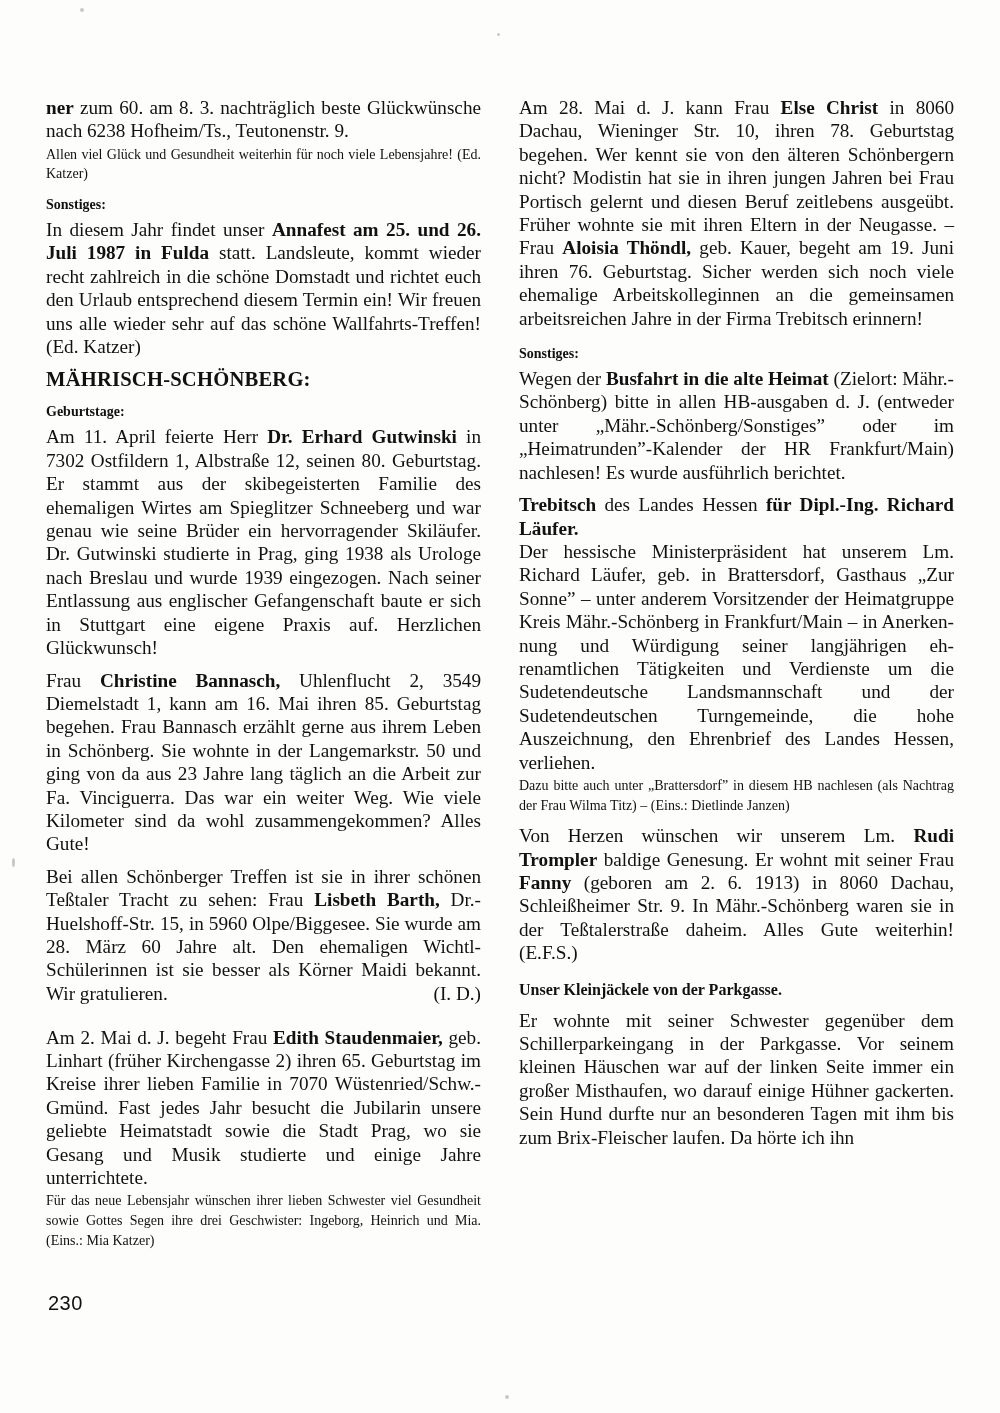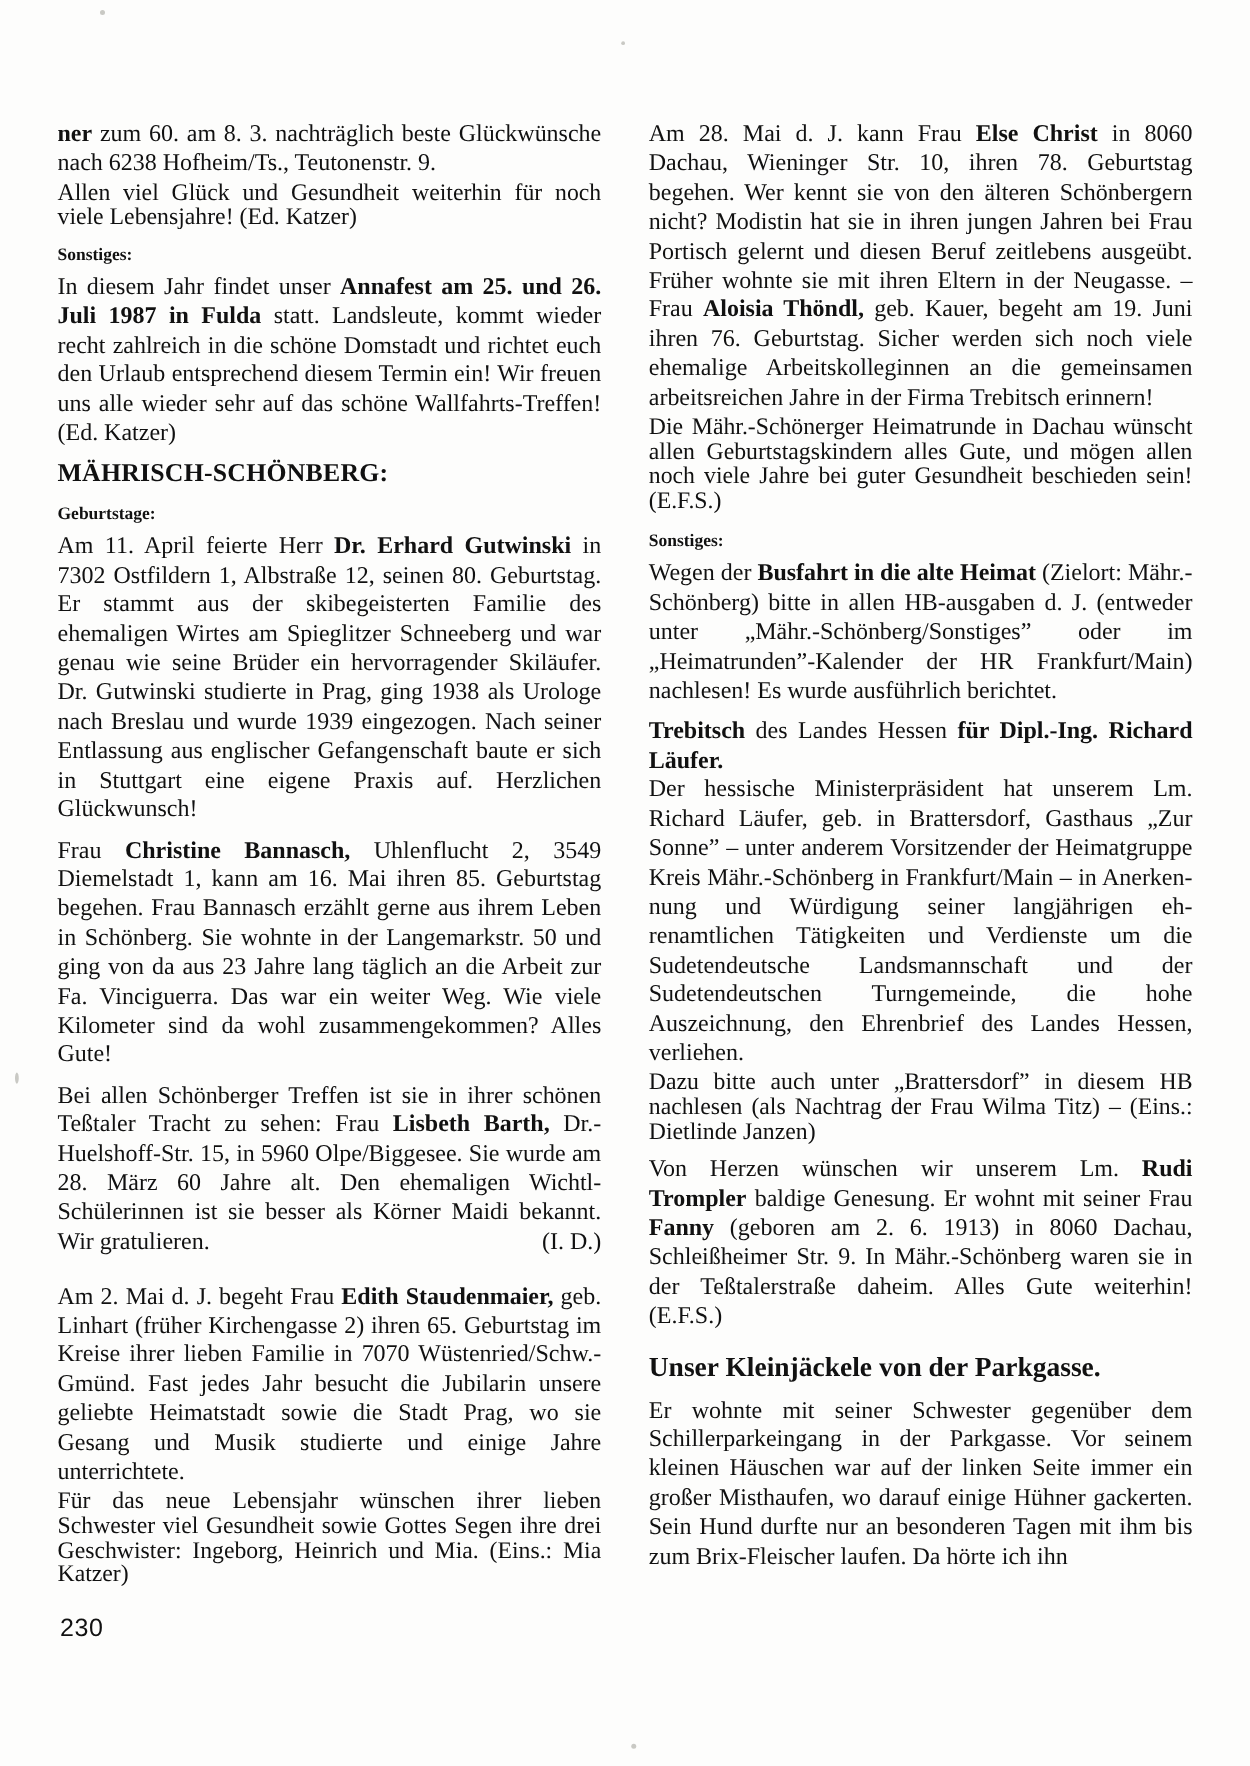--- a/index.html
+++ b/index.html
@@ -37,21 +37,21 @@
 
   p {
     margin: 0 0 2px 0;
     text-align: justify;
     text-justify: inter-word;
     font-size: 19.2px;
     line-height: 23.4px;
     hyphens: manual;
   }
   p.small {
-    font-size: 19px;
+    font-size: 14px;
     line-height: 19.6px;
   }
   p.gap-before { margin-top: 9px; }
   b { font-weight: bold; }
   .head {
     font-weight: bold;
     font-size: 14px;
     line-height: 24px;
     margin: 9px 0 1px 0;
     text-align: left;
@@ -68,21 +68,21 @@
     font-family: "Liberation Sans", sans-serif;
     letter-spacing: 0.5px;
   }
   .speck {
     position: absolute;
     background: #c9c9c4;
     border-radius: 50%;
   }
   .col-title {
     font-weight: bold;
-    font-size: 22px;
+    font-size: 16px;
     margin-top: 16px;
     margin-bottom: 10px;
   }
 </style>
 </head>
 <body>
 
 <div class="page">
 
   <div class="speck" style="left:80px; top:8px; width:4px; height:4px;"></div>
@@ -102,21 +102,20 @@
       <p>Am 11. April feierte Herr <b>Dr. Erhard Gut­winski</b> in 7302 Ostfildern 1, Albstraße 12, sei­nen 80. Geburtstag. Er stammt aus der skibe­geisterten Familie des ehemaligen Wirtes am Spieglitzer Schneeberg und war genau wie seine Brüder ein hervorragender Skiläufer. Dr. Gutwinski studierte in Prag, ging 1938 als Urologe nach Breslau und wurde 1939 einge­zogen. Nach seiner Entlassung aus engli­scher Gefangenschaft baute er sich in Stutt­gart eine eigene Praxis auf. Herzlichen Glückwunsch!</p>
       <p class="gap-before">Frau <b>Christine Bannasch,</b> Uhlenflucht 2, 3549 Diemelstadt 1, kann am 16. Mai ihren 85. Geburtstag begehen. Frau Bannasch erzählt gerne aus ihrem Leben in Schönberg. Sie wohnte in der Langemarkstr. 50 und ging von da aus 23 Jahre lang täglich an die Arbeit zur Fa. Vinciguerra. Das war ein weiter Weg. Wie viele Kilometer sind da wohl zusammenge­kommen? Alles Gute!</p>
       <p class="gap-before" style="margin-bottom:0;">Bei allen Schönberger Treffen ist sie in ihrer schönen Teßtaler Tracht zu sehen: Frau <b>Lis­beth Barth,</b> Dr.-Huelshoff-Str. 15, in 5960 Ol­pe/Biggesee. Sie wurde am 28. März 60 Jahre alt. Den ehemaligen Wichtl-Schülerinnen ist sie besser als Körner Maidi bekannt. Wir gra­tulieren.</p>
       <p style="text-align:right; margin-top:-23px; margin-bottom:20px;">(I. D.)</p>
       <p>Am 2. Mai d. J. begeht Frau <b>Edith Stauden­maier,</b> geb. Linhart (früher Kirchengasse 2) ihren 65. Geburtstag im Kreise ihrer lieben Familie in 7070 Wüstenried/Schw.-Gmünd. Fast jedes Jahr besucht die Jubilarin unsere geliebte Heimatstadt sowie die Stadt Prag, wo sie Gesang und Musik studierte und ei­nige Jahre unterrichtete.</p>
       <p class="small">Für das neue Lebensjahr wünschen ihrer lieben Schwester viel Gesundheit sowie Gottes Segen ihre drei Geschwister: Ingeborg, Heinrich und Mia. (Eins.: Mia Katzer)</p>
     </div>
 
     <div class="col right">
       <p>Am 28. Mai d. J. kann Frau <b>Else Christ</b> in 8060 Dachau, Wieninger Str. 10, ihren 78. Geburts­tag begehen. Wer kennt sie von den älteren Schönbergern nicht? Modistin hat sie in ih­ren jungen Jahren bei Frau Portisch gelernt und diesen Beruf zeitlebens ausgeübt. Frü­her wohnte sie mit ihren Eltern in der Neu­gasse. – Frau <b>Aloisia Thöndl,</b> geb. Kauer, be­geht am 19. Juni ihren 76. Geburtstag. Sicher werden sich noch viele ehemalige Arbeits­kolleginnen an die gemeinsamen arbeitsrei­chen Jahre in der Firma Trebitsch erinnern!</p>
-      <p class="small">Die Mähr.-Schönerger Heimatrunde in Dachau wünscht allen Geburtstagskindern alles Gute, und mögen allen noch viele Jahre bei guter Gesundheit beschieden sein! (E.F.S.)</p>
       <div class="head" style="margin-top:12px;">Sonstiges:</div>
       <p>Wegen der <b>Busfahrt in die alte Heimat</b> (Ziel­ort: Mähr.-Schönberg) bitte in allen HB-aus­gaben d. J. (entweder unter „Mähr.-Schön­berg/Sonstiges” oder im „Heimatrunden”-Kalender der HR Frankfurt/Main) nachlesen! Es wurde ausführlich berichtet.</p>
       <p class="gap-before" style="margin-bottom:0;"><b>Trebitsch</b> des Landes Hessen <b>für Dipl.-Ing. Richard Läufer.</b></p>
       <p>Der hessische Ministerpräsident hat unserem Lm. Richard Läufer, geb. in Brattersdorf, Gasthaus „Zur Sonne” – unter anderem Vor­sitzender der Heimatgruppe Kreis Mähr.-Schönberg in Frankfurt/Main – in Anerken­nung und Würdigung seiner langjährigen eh­renamtlichen Tätigkeiten und Verdienste um die Sudetendeutsche Landsmannschaft und der Sudetendeutschen Turngemeinde, die hohe Auszeichnung, den Ehrenbrief des Lan­des Hessen, verliehen.</p>
       <p class="small">Dazu bitte auch unter „Brattersdorf” in diesem HB nachlesen (als Nachtrag der Frau Wilma Titz) – (Eins.: Dietlinde Janzen)</p>
       <p class="gap-before">Von Herzen wünschen wir unserem Lm. <b>Rudi Trompler</b> baldige Genesung. Er wohnt mit seiner Frau <b>Fanny</b> (geboren am 2. 6. 1913) in 8060 Dachau, Schleißheimer Str. 9. In Mähr.-Schönberg waren sie in der Teßtaler­straße daheim. Alles Gute weiterhin! (E.F.S.)</p>
       <div class="col-title">Unser Kleinjäckele von der Parkgasse.</div>
       <p>Er wohnte mit seiner Schwester gegenüber dem Schillerparkeingang in der Parkgasse. Vor seinem kleinen Häuschen war auf der lin­ken Seite immer ein großer Misthaufen, wo darauf einige Hühner gackerten. Sein Hund durfte nur an besonderen Tagen mit ihm bis zum Brix-Fleischer laufen. Da hörte ich ihn</p>
     </div>
 

